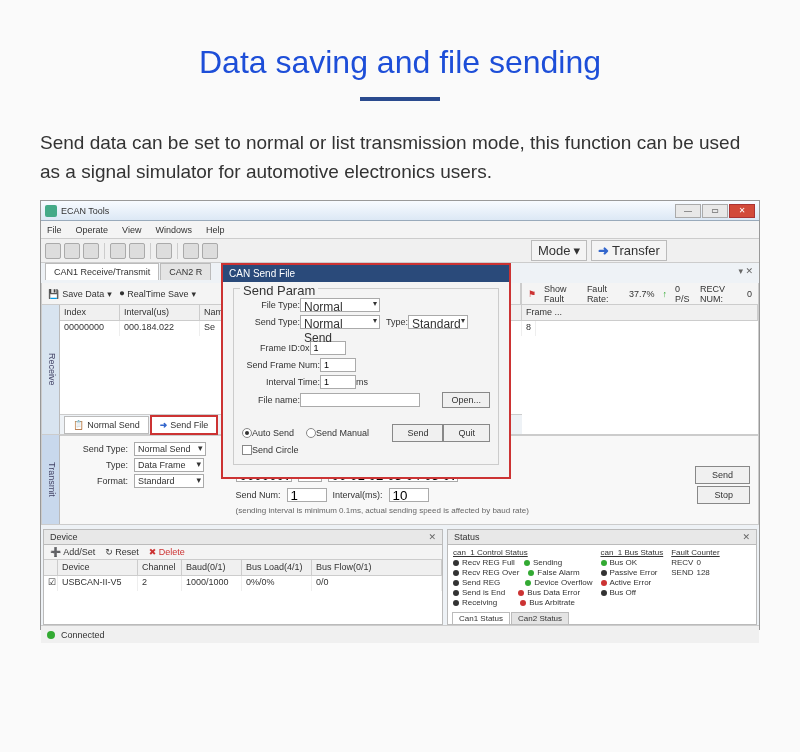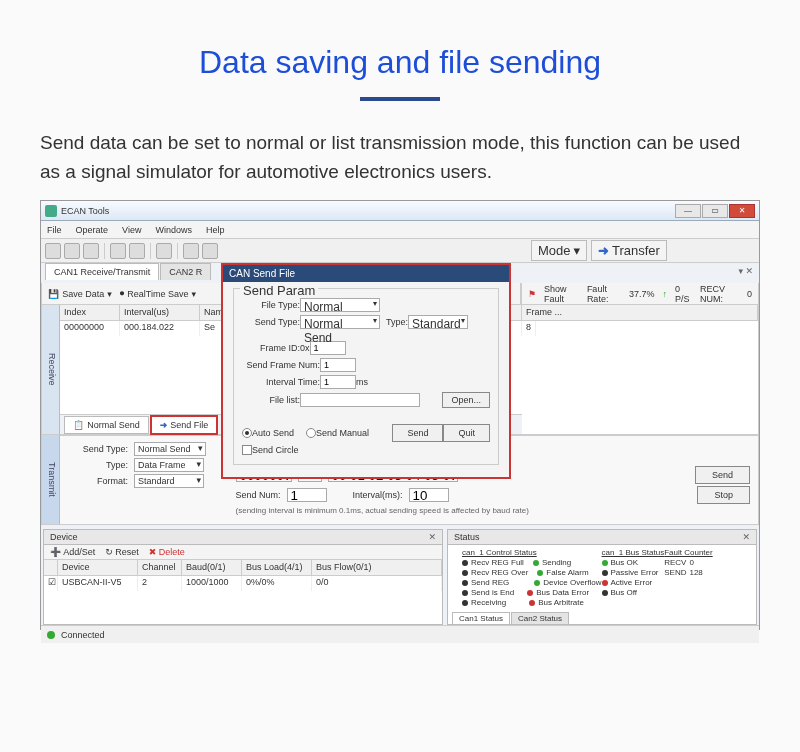--- a/index.html
+++ b/index.html
@@ -53,21 +53,21 @@
 .tp-row label{width:60px;text-align:right}
 .tp-sel{background:#fff;border:1px solid #aaa;padding:1px 14px 1px 3px;height:14px;min-width:70px;position:relative}
 .tp-sel::after{content:"▾";position:absolute;right:2px;top:0}
 .tp-inp{background:#fff;border:1px solid #aaa;padding:1px 3px;height:14px}
 .tp-btn{padding:3px 16px;background:#f0f0f0;border:1px solid #888;margin-left:auto}
 .bottom{display:flex;gap:4px;margin-top:4px}
 .panel{flex:1;border:1px solid #bbb;background:#fff}
 .panel-title{background:#e8e8e8;padding:2px 6px;border-bottom:1px solid #bbb;display:flex;font-size:9px}
 .panel-x{margin-left:auto;color:#666}
 .dev-toolbar{background:#f4f4f4;padding:2px 6px;display:flex;gap:10px;font-size:9px;border-bottom:1px solid #ccc}
-.status-cols{display:flex;padding:3px 14px;font-size:8px}
+.status-cols{display:flex;padding:3px 5px;gap:8px;font-size:8px}
 .status-col{display:flex;flex-direction:column;gap:1px}
 .status-item{display:flex;align-items:center;gap:3px}
 .dot{width:6px;height:6px;border-radius:50%;background:#333}
 .dot.g{background:#3a3}
 .dot.r{background:#c33}
 .statusbar{background:#f0f0f0;height:18px;display:flex;align-items:center;padding:0 6px;gap:6px;border-top:1px solid #ccc;font-size:9px}
 .conn-dot{width:8px;height:8px;background:#3a3;border-radius:50%}
 .chk{width:10px;height:10px;border:1px solid #888;background:#fff;display:inline-block}
 .rad{width:10px;height:10px;border:1px solid #888;border-radius:50%;background:#fff;display:inline-block;position:relative}
 .rad.on::after{content:"";position:absolute;width:4px;height:4px;background:#333;border-radius:50%;left:2px;top:2px}
@@ -214,21 +214,21 @@
             </div>
             <div class="tp-row">
               <input class="tp-inp" style="width: 56px;" value="00000000">
               <div class="tp-sel" style="min-width:24px">8</div>
               <input class="tp-inp" style="width: 130px;" value="00 01 02 03 04 05 06 07">
               <div class="tp-btn">Send</div>
             </div>
             <div class="tp-row">
               <span>Send Num:</span>
               <input class="tp-inp" style="width: 40px;" value="1">
-              <span style="margin-left:20px">Interval(ms):</span>
+              <span style="">Interval(ms):</span>
               <input class="tp-inp" style="width: 40px;" value="10">
               <div class="tp-btn">Stop</div>
             </div>
             <div style="text-align:left;color:#666;font-size:8px">(sending interval is minimum 0.1ms, actual sending speed is affected by baud rate)</div>
           </div>
         </div>
       </div>
     </div>
 
     <div class="bottom" style="height:96px;padding:0 2px">
@@ -365,21 +365,21 @@
           <div class="dlg-row">
               <label style="width:78px">Send Frame Num:</label>
               <input class="inp" style="width: 36px;" value="1">
             </div>
           <div class="dlg-row">
               <label style="width:78px">Interval Time:</label>
               <input class="inp" style="width: 36px;" value="1">
               <span>ms</span>
             </div>
           <div class="dlg-row">
-              <label>File list:</label>
+              <label>File name:</label>
               <input class="inp" style="width: 120px;">
               <div class="dlg-btn" style="margin-left:auto;padding:2px 8px">Open...</div>
             </div>
           <div style="height:10px"></div>
           <div class="dlg-row">
             <span class="rad on"></span>
               <span>Auto Send</span>
             <span class="rad" style="margin-left:12px"></span>
               <span>Send Manual</span>
             <div class="dlg-btn" style="margin-left:auto">Send</div>

